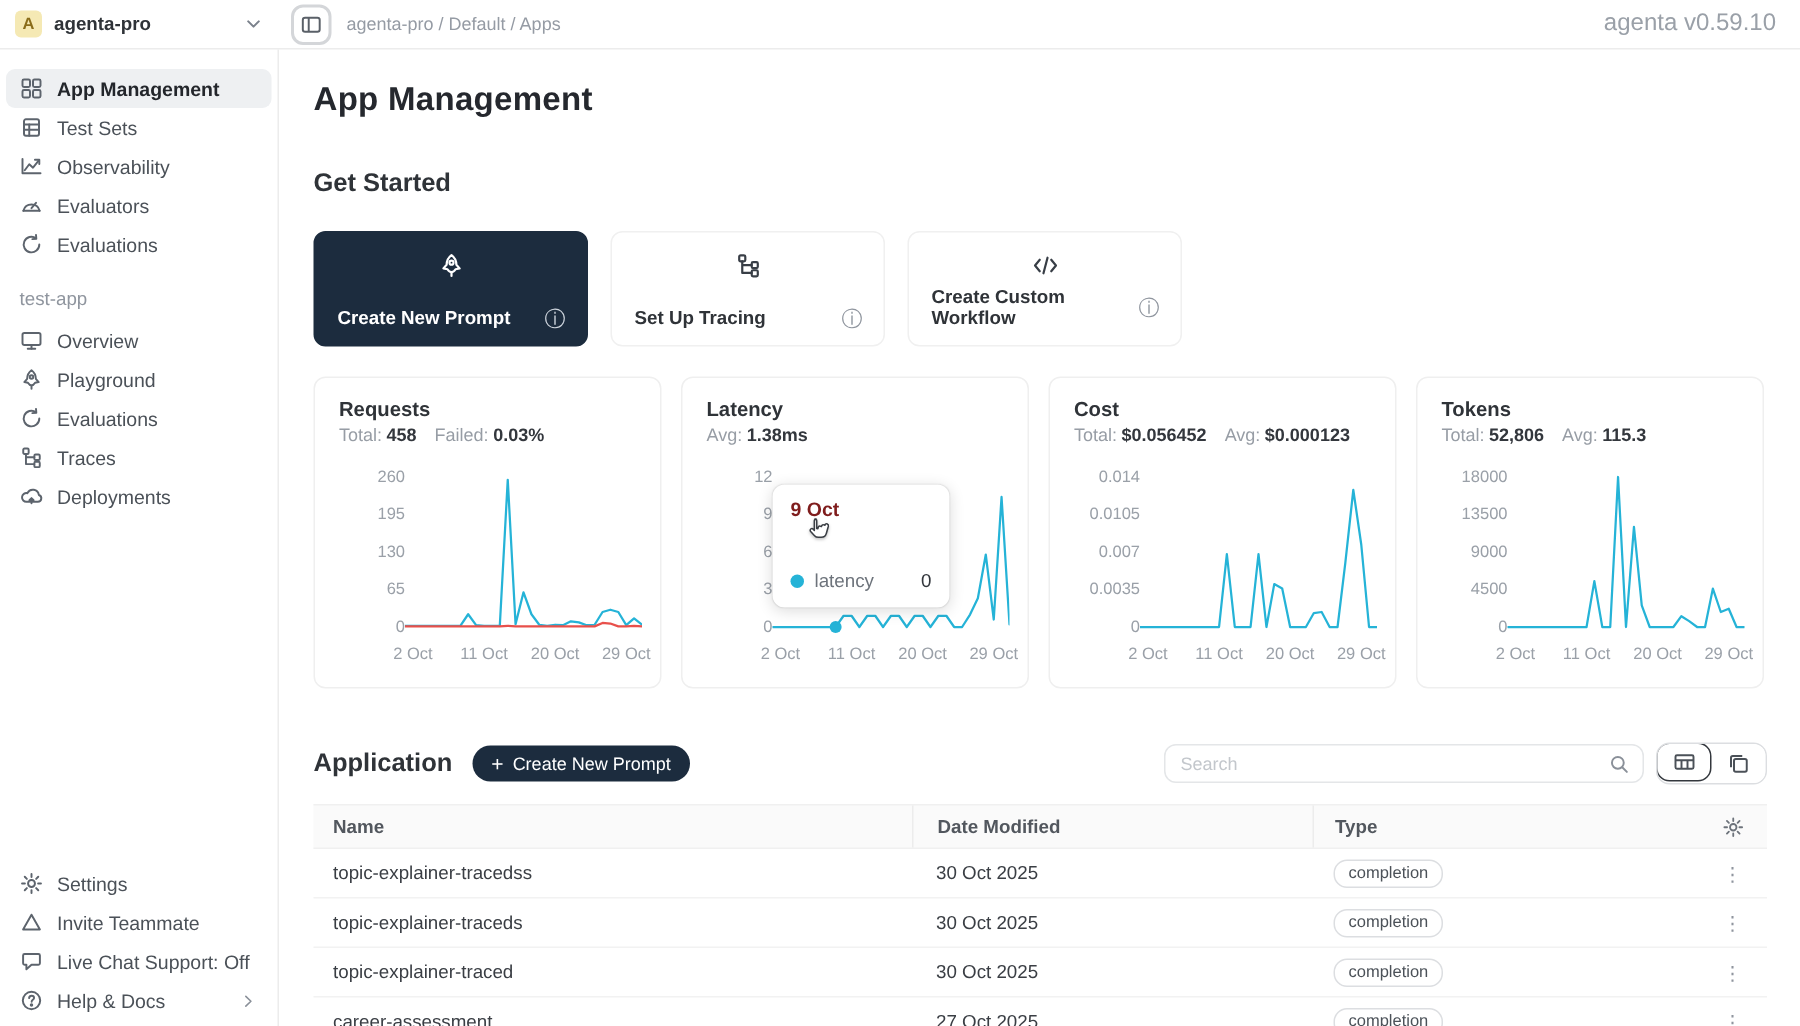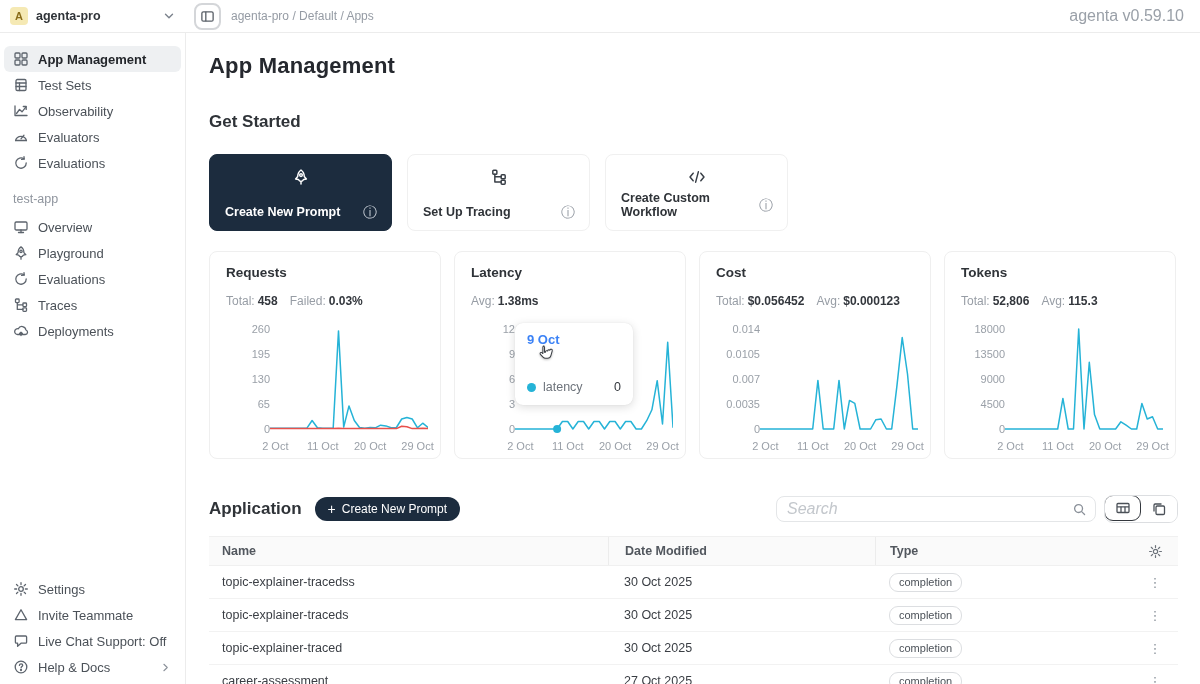--- a/index.html
+++ b/index.html
@@ -46,46 +46,46 @@
   .gs-card .info { font-size:14px; color:#8f959e; line-height:1; }
   .gs-card.dark { background:#1c2c3e; border-color:#1c2c3e; }
   .gs-card.dark .top-icon { color:#fff; }
   .gs-card.dark .label { color:#fff; }
   .gs-card.dark .info { color:#cdd4dc; }
 
   
   .metrics { display:flex; gap:13px; margin-top:20px; }
   .mcard { width:232px; height:208px; border:1px solid #efefef; border-radius:8px; padding:13px 12px 0 16px; position:relative; background:#fff; }
   .mtitle { font-size:13.5px; font-weight:700; color:#2f3338; }
-  .mstats { margin-top:14px; font-size:12px; color:#979da5; display:flex; gap:12px; }
+  .mstats { margin-top:3px; font-size:12px; color:#979da5; display:flex; gap:12px; }
   .mstats b { color:#33373d; font-weight:700; margin-left:3px; }
   .mchart { display:flex; margin-top:17px; }
   .ylab { position:relative; width:46px; height:108px; }
   .ylab span { position:absolute; right:0; font-size:11px; color:#9aa0a8; transform:translateY(-50%); }
   .plot { position:relative; width:158px; }
   .xlab { position:relative; height:16px; }
   .xlab span { position:absolute; top:3px; font-size:11px; color:#9aa0a8; transform:translateX(-50%); white-space:nowrap; }
 
   .chart-tooltip { position:absolute; left:60px; top:71px; width:118px; background:#fff; border-radius:8px;
     box-shadow:0 2px 10px rgba(0,0,0,.14), 0 0 1px rgba(0,0,0,.12); padding:9px 12px 11px 12px; z-index:5; }
-  .tt-title { font-size:13px; font-weight:600; color:#3b82f6; }
+  .tt-title { font-size:13px; font-weight:600; color:#7f1d1d; }
   .tt-row { display:flex; align-items:center; margin-top:33px; font-size:12.5px; }
   .tt-dot { width:9px; height:9px; border-radius:50%; background:#25b3d7; margin-right:7px; }
   .tt-name { color:#6d737b; }
   .tt-val { margin-left:auto; color:#33373d; }
   .cursor-overlay { position:absolute; left:536px; top:343px; z-index:9; filter:drop-shadow(0 1px 1px rgba(0,0,0,.25)); }
 
   
   .app-header { display:flex; align-items:center; margin-top:36px; }
   .btn-dark { margin-left:13px; height:24px; border:none; border-radius:12px; background:#1c2c3e; color:#fff;
     font-size:12px; font-family:inherit; padding:0 13px; display:flex; align-items:center; gap:6px; cursor:pointer; }
   .btn-dark .plus { font-size:14px; line-height:1; }
   .search-wrap { margin-left:auto; width:320px; height:26px; border:1px solid #e4e6e8; border-radius:8px;
     display:flex; align-items:center; padding:0 8px 0 10px; }
-  .search-wrap input { border:none; outline:none; flex:1; font-size:16px; font-family:inherit; color:#33373d; background:transparent;font-style:italic; }
+  .search-wrap input { border:none; outline:none; flex:1; font-size:12px; font-family:inherit; color:#33373d; background:transparent; }
   .search-wrap input::placeholder { color:#c3c7cc; }
   .search-wrap .icn { color:#8a9099; }
   .seg { margin-left:8px; display:flex; border:1px solid #dcdee1; border-radius:9px; overflow:hidden; }
   .seg-btn { width:37px; height:26px; display:flex; align-items:center; justify-content:center; color:#4b5158; cursor:pointer; background:#fff; }
   .seg-btn.active { border:1.5px solid #33373d; border-radius:9px; margin:-1px; z-index:1; }
 
   
   .tbl { margin-top:13px; }
   .tbl-head { display:flex; align-items:center; height:30px; background:#fafafa;
     border-top:1px solid #f0f0f0; border-bottom:1px solid #f0f0f0; font-size:12.5px; font-weight:600; color:#52575e; }

